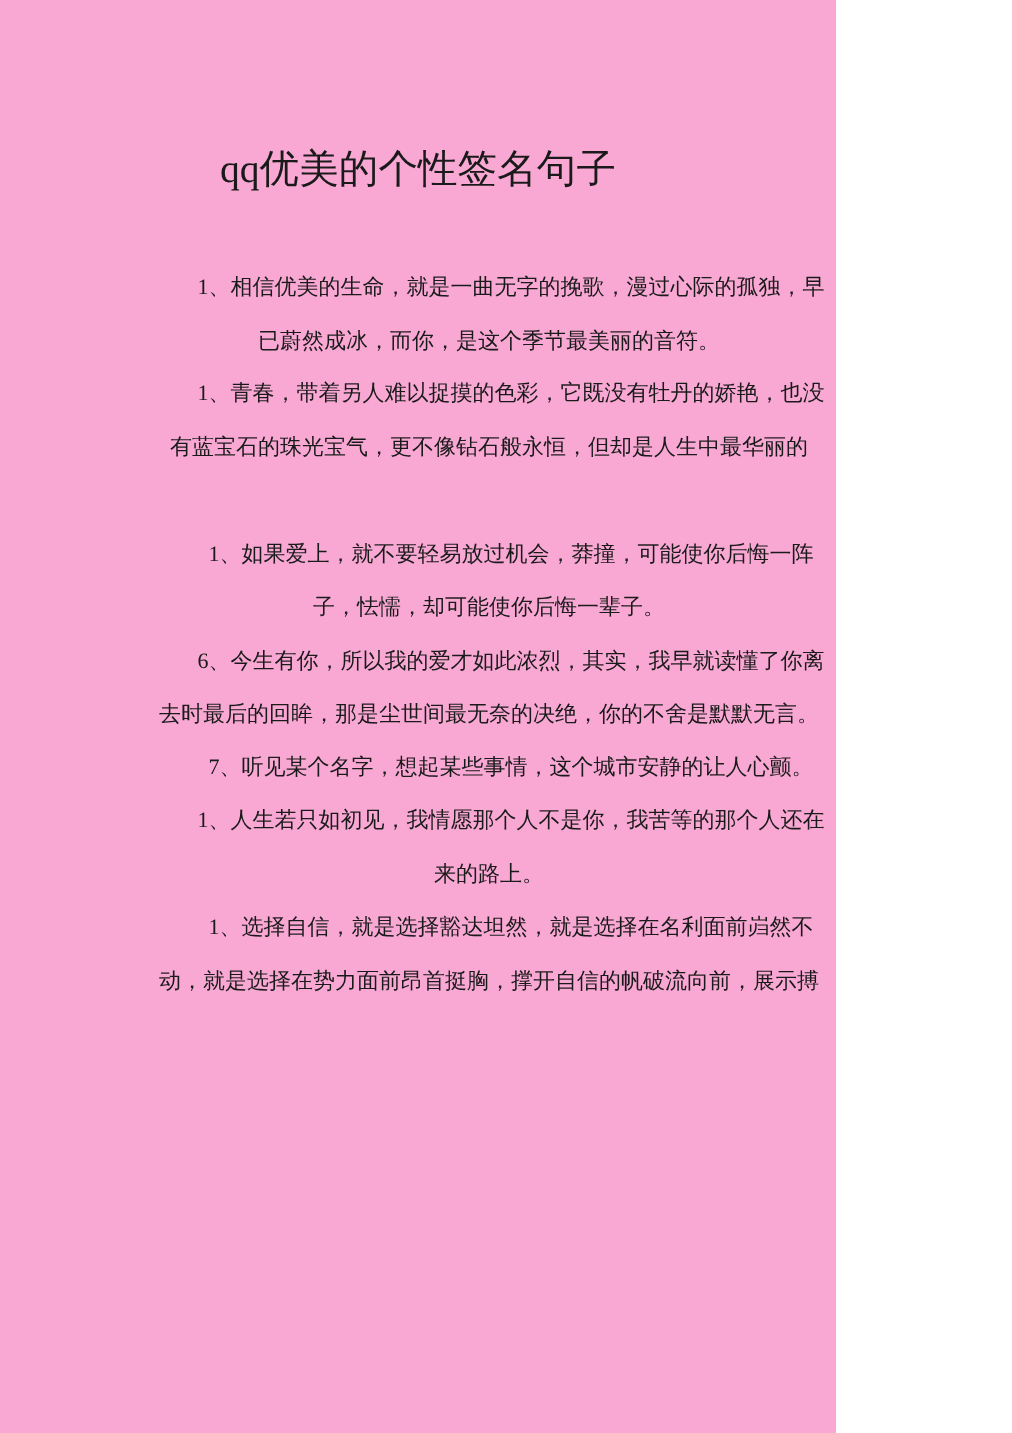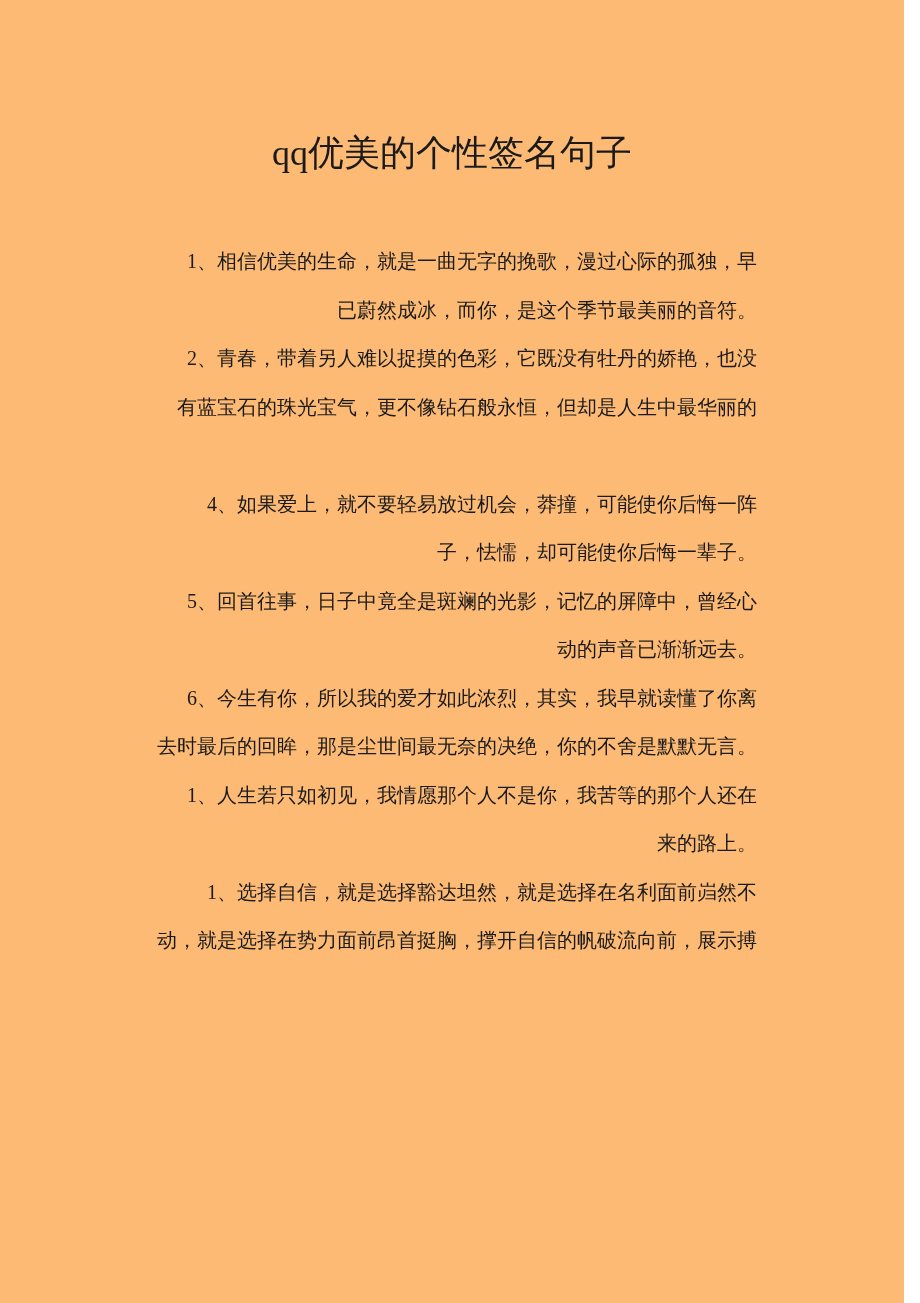--- a/index.html
+++ b/index.html
@@ -2,61 +2,61 @@
 <html><head>
 <meta charset="utf-8">
 <style>
   html, body {
     margin: 0;
     padding: 0;
     background: #ffffff;
   }
   .page {
     position: relative;
-    width: 904px;
+    width: 760px;
     height: 1303px;
-    background: #fdba74;
+    background: #f9a8d4;
     overflow: hidden;
     font-family: "Liberation Serif", "DejaVu Serif", serif;
     color: #1a1a1a;
   }
   .title {
     margin: 0;
     padding-top: 128px;
     font-size: 36px;
     line-height: 50px;
     font-weight: normal;
     text-align: center;
     color: #1a1a1a;
   }
   .content {
     margin: 59px 0 0 132px;
     width: 625px;
     font-size: 20px;
     line-height: 48.5px;
-    text-align: right;
+    text-align: center;
     color: #1a1a1a;
   }
   .para {
     margin: 0;
     padding: 0;
     min-height: 48.5px;
     text-indent: 40px;
     word-break: break-all;
   }
 </style>
 </head>
 <body>
 
 <div class="page">
   <h1 class="title">qq优美的个性签名句子</h1>
 
   <div class="content">
     <p class="para">1、相信优美的生命，就是一曲无字的挽歌，漫过心际的孤独，早已蔚然成冰，而你，是这个季节最美丽的音符。</p>
-    <p class="para">2、青春，带着另人难以捉摸的色彩，它既没有牡丹的娇艳，也没有蓝宝石的珠光宝气，更不像钻石般永恒，但却是人生中最华丽的</p>
+    <p class="para">1、青春，带着另人难以捉摸的色彩，它既没有牡丹的娇艳，也没有蓝宝石的珠光宝气，更不像钻石般永恒，但却是人生中最华丽的</p>
     <p class="para"></p>
-    <p class="para">4、如果爱上，就不要轻易放过机会，莽撞，可能使你后悔一阵子，怯懦，却可能使你后悔一辈子。</p>
-    <p class="para">5、回首往事，日子中竟全是斑斓的光影，记忆的屏障中，曾经心动的声音已渐渐远去。</p>
+    <p class="para">1、如果爱上，就不要轻易放过机会，莽撞，可能使你后悔一阵子，怯懦，却可能使你后悔一辈子。</p>
     <p class="para">6、今生有你，所以我的爱才如此浓烈，其实，我早就读懂了你离去时最后的回眸，那是尘世间最无奈的决绝，你的不舍是默默无言。</p>
+    <p class="para">7、听见某个名字，想起某些事情，这个城市安静的让人心颤。</p>
     <p class="para">1、人生若只如初见，我情愿那个人不是你，我苦等的那个人还在来的路上。</p>
     <p class="para">1、选择自信，就是选择豁达坦然，就是选择在名利面前岿然不动，就是选择在势力面前昂首挺胸，撑开自信的帆破流向前，展示搏</p>
   </div>
 </div>
 
 </body></html>

